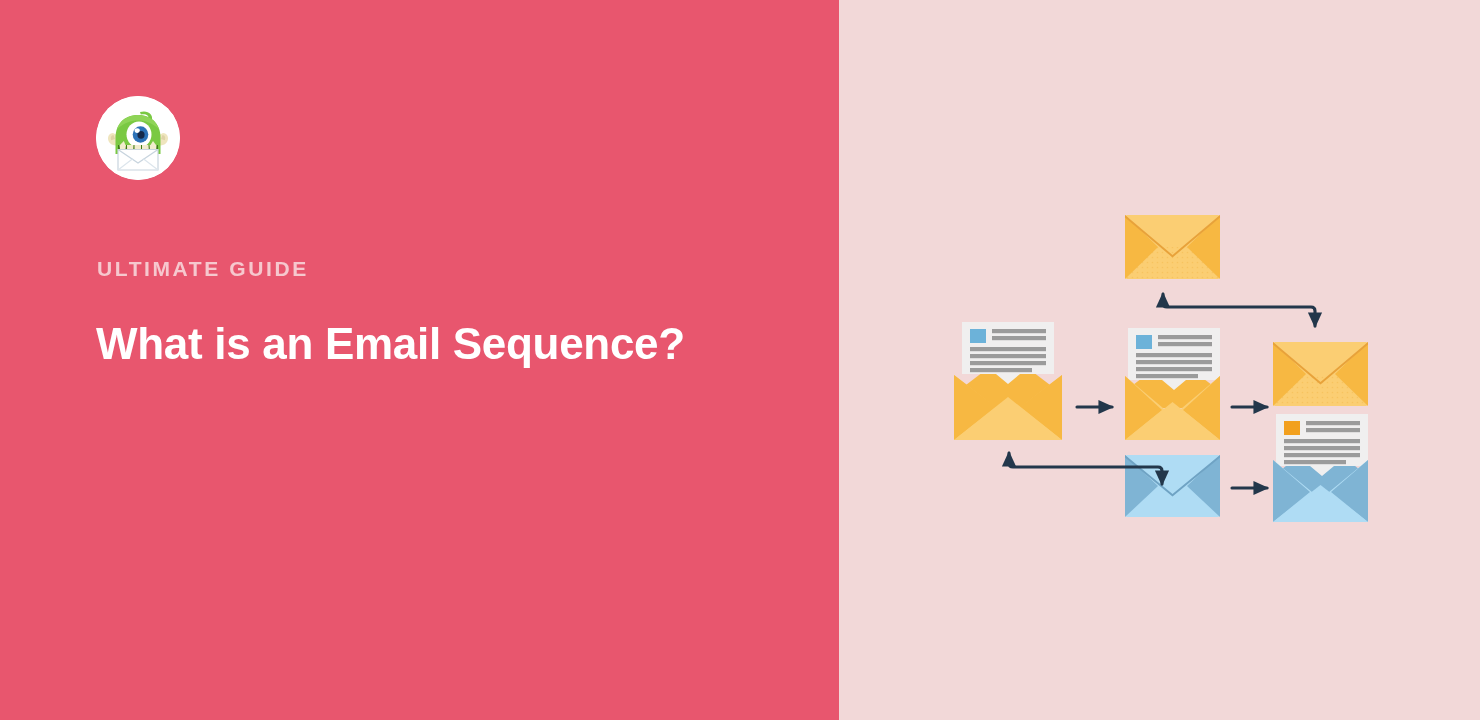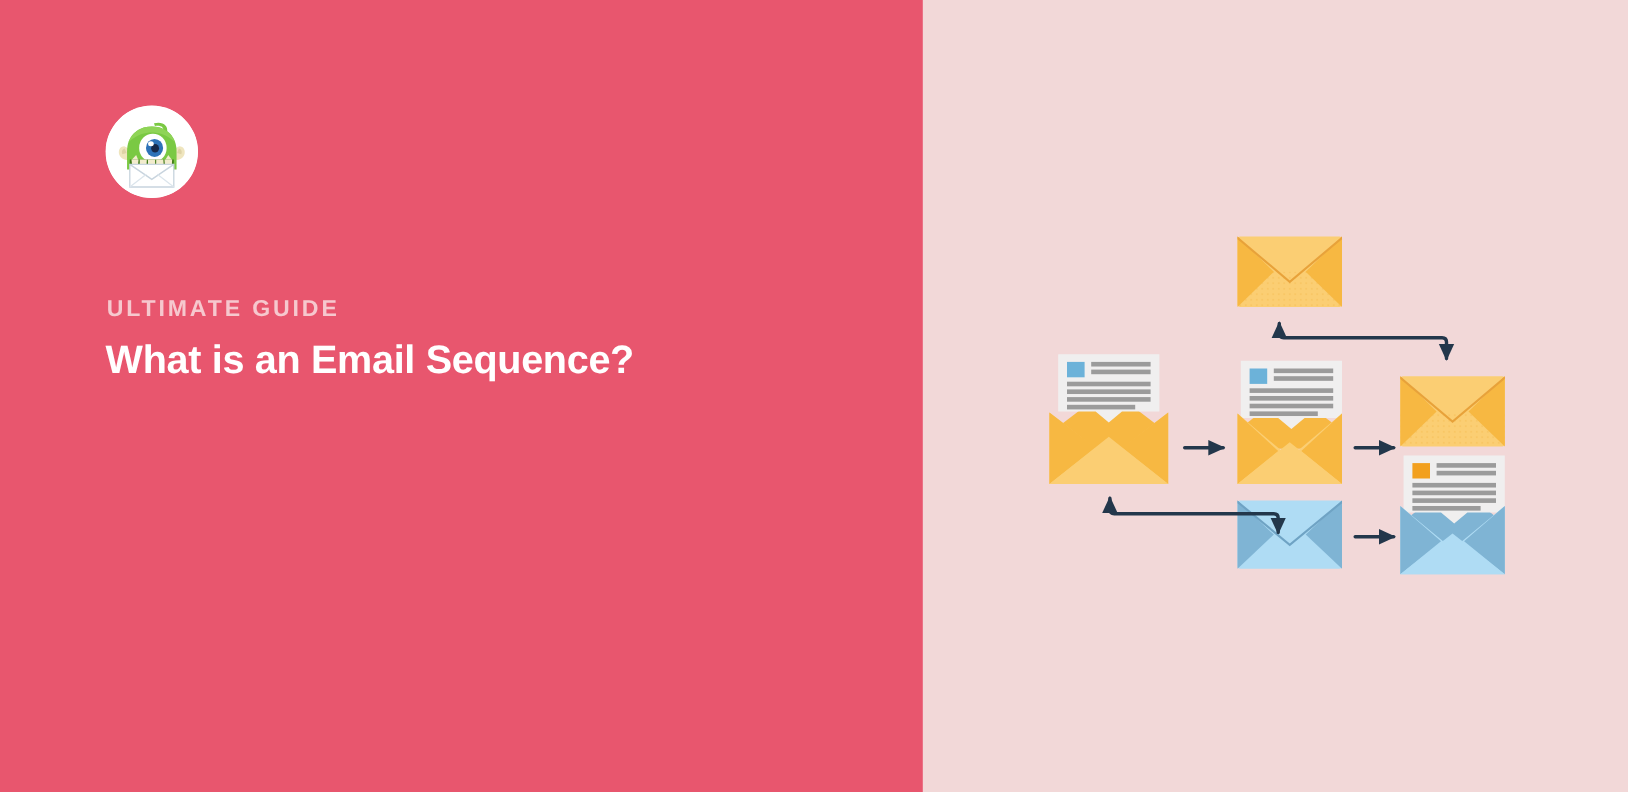--- a/index.html
+++ b/index.html
@@ -48,27 +48,26 @@
   .eyebrow {
     position: absolute;
     left: 97px;
     top: 255px;
     font-size: 21px;
     font-weight: bold;
     letter-spacing: 2.6px;
     color: #F6C8CE;
     line-height: 28px;
     white-space: nowrap;
-    margin-top: 12px;
   }
   .headline {
     position: absolute;
     left: 96px;
-    top: 297px;
-    font-size: 36px;
+    top: 314px;
+    font-size: 44px;
     font-weight: bold;
     letter-spacing: -0.3px;
     color: #FFFFFF;
     line-height: 60px;
     white-space: nowrap;
   }
 
   
   .illustration {
     position: absolute;

